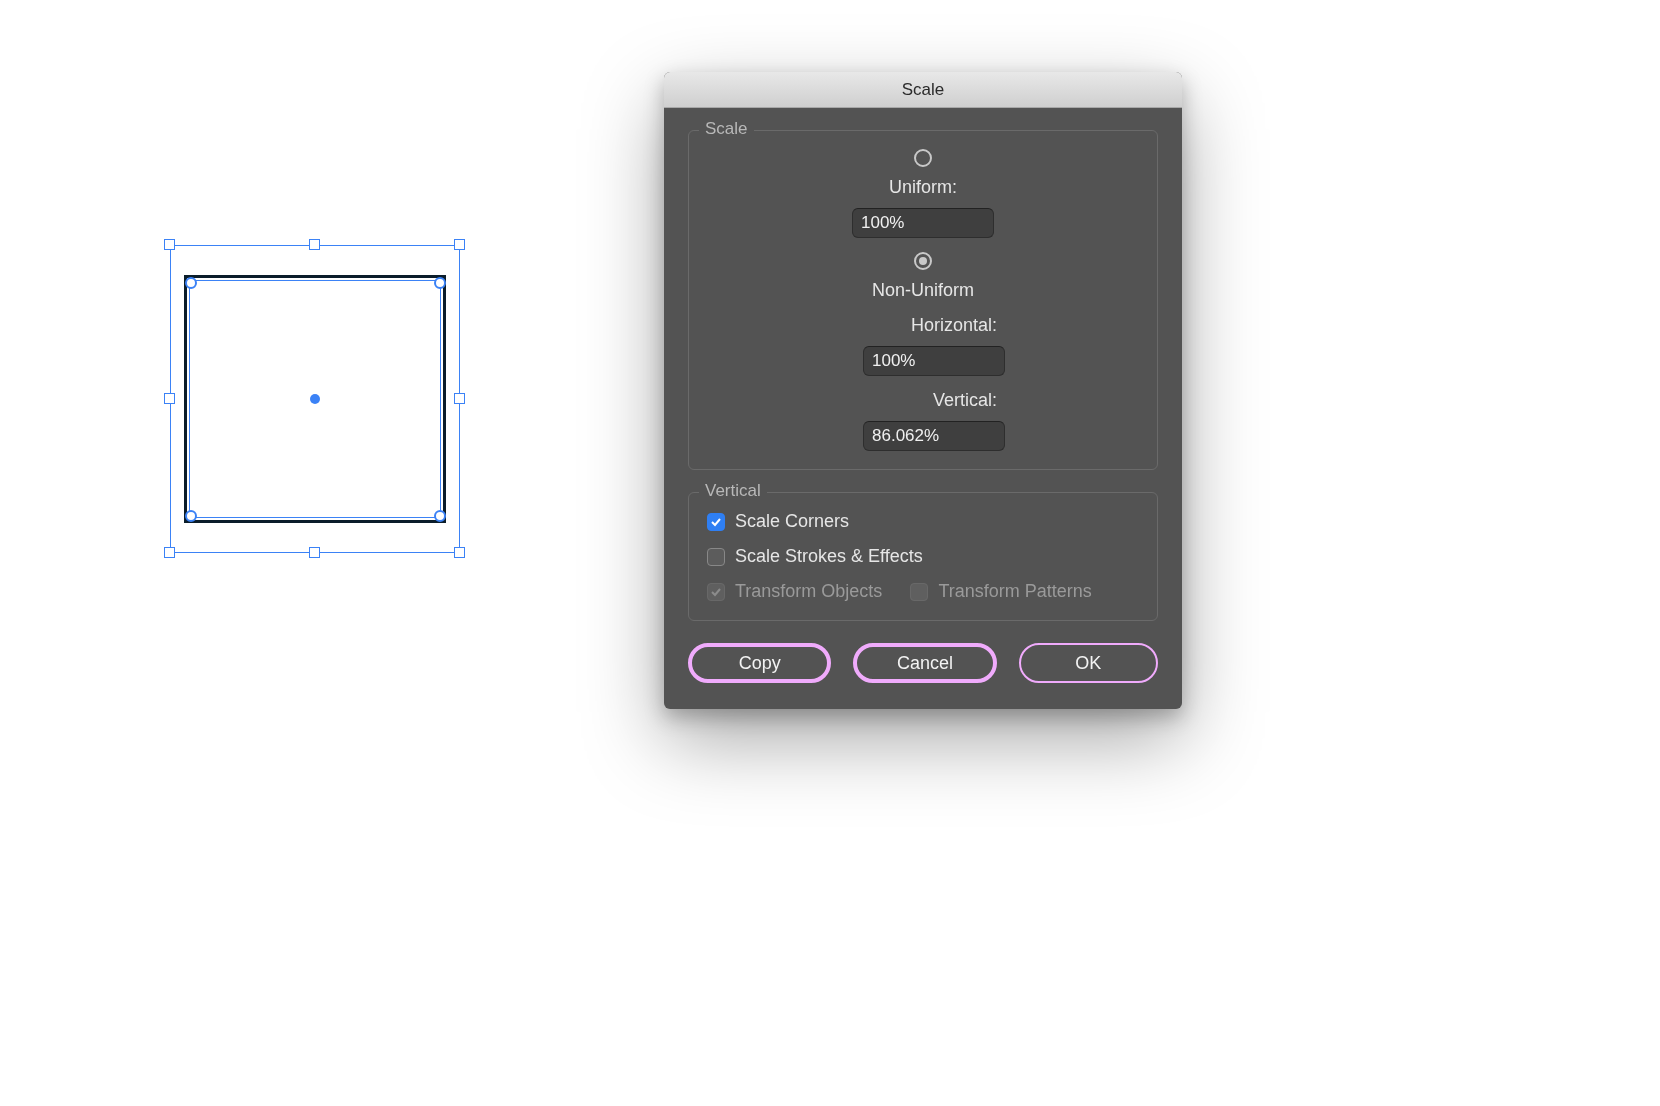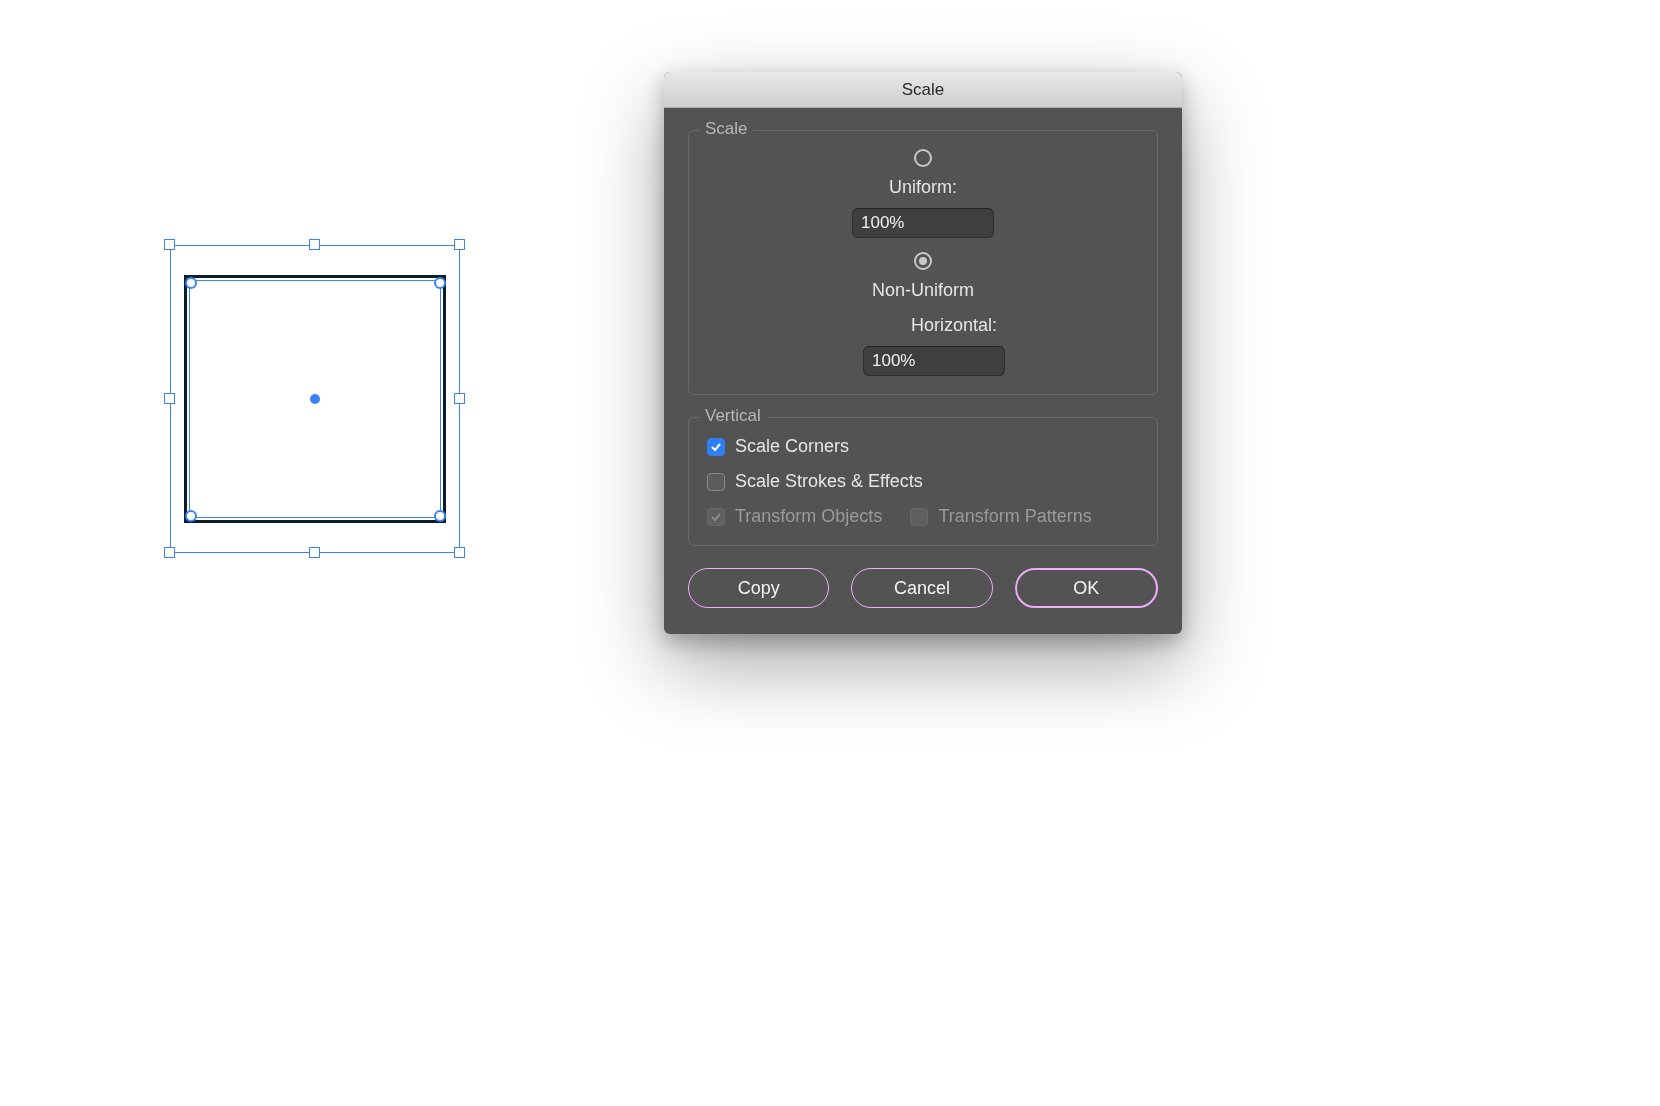--- a/index.html
+++ b/index.html
@@ -213,21 +213,21 @@
   .button-row {
     display: flex;
     gap: 22px;
     justify-content: center;
   }
   .btn {
     flex: 1;
     max-width: 150px;
     height: 40px;
     border-radius: 20px;
-    border: 1px solid #f0abfc;
+    border: 4px solid #f0abfc;
     background: transparent;
     color: #f3f3f3;
     font-size: 18px;
     cursor: pointer;
   }
   .btn.primary {
     border-width: 2.5px;
   }
 </style>
 </head>
@@ -270,20 +270,24 @@
       <div class="row">
         <span class="radio checked"></span>
         <span class="lbl">Non-Uniform</span>
       </div>
 
       <div class="row indent">
         <span class="lbl right">Horizontal:</span>
         <input class="txtinput" value="100%" style="">
       </div>
 
+      <div class="row indent">
+        <span class="lbl right">Vertical:</span>
+        <input class="txtinput" value="86.062%" style="">
+      </div>
     </div>
 
     <div class="group">
       <div class="group-label">Vertical</div>
 
       <div class="opt-row">
         <span class="checkbox checked">
           <svg viewBox="0 0 12 12">
               <path d="M2 6 L5 9 L10 3" stroke="#fff" stroke-width="2" fill="none"></path>
             </svg>

